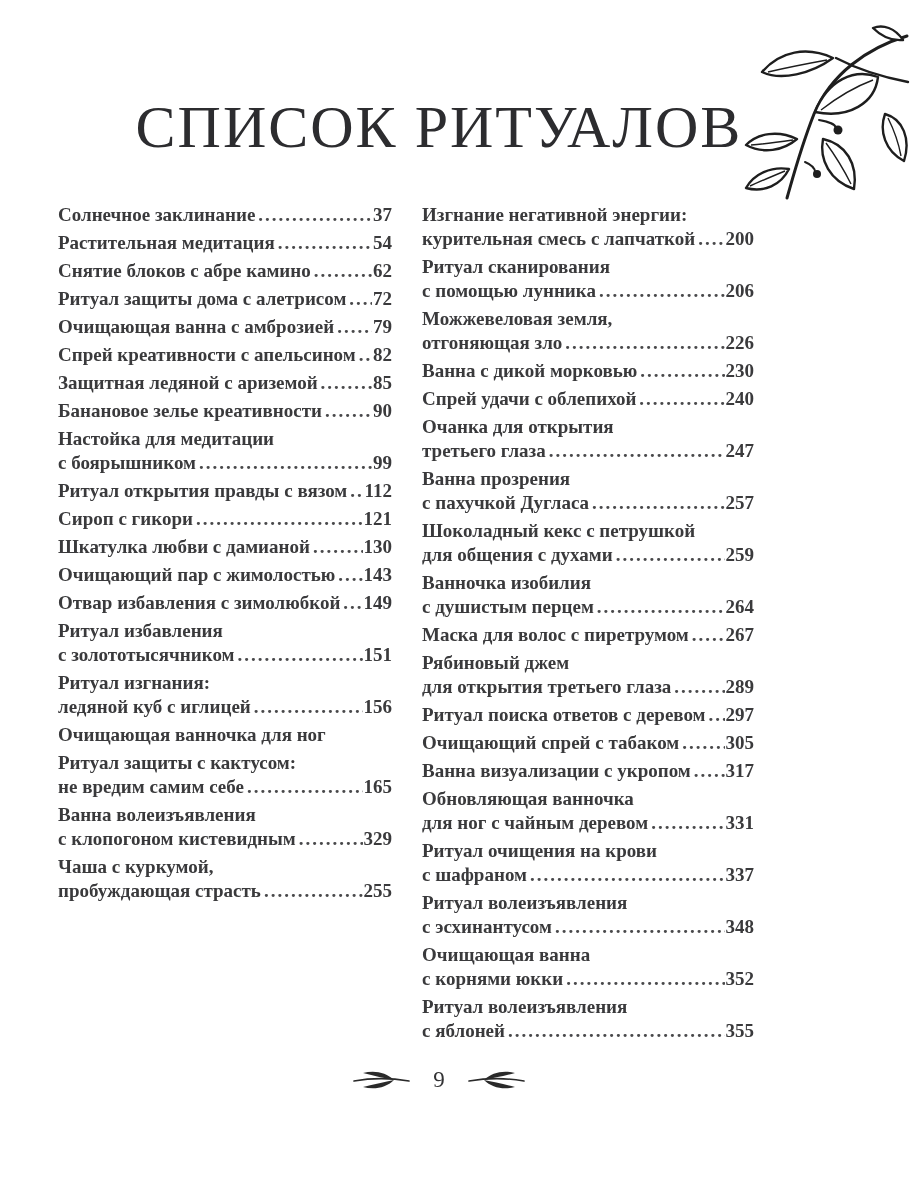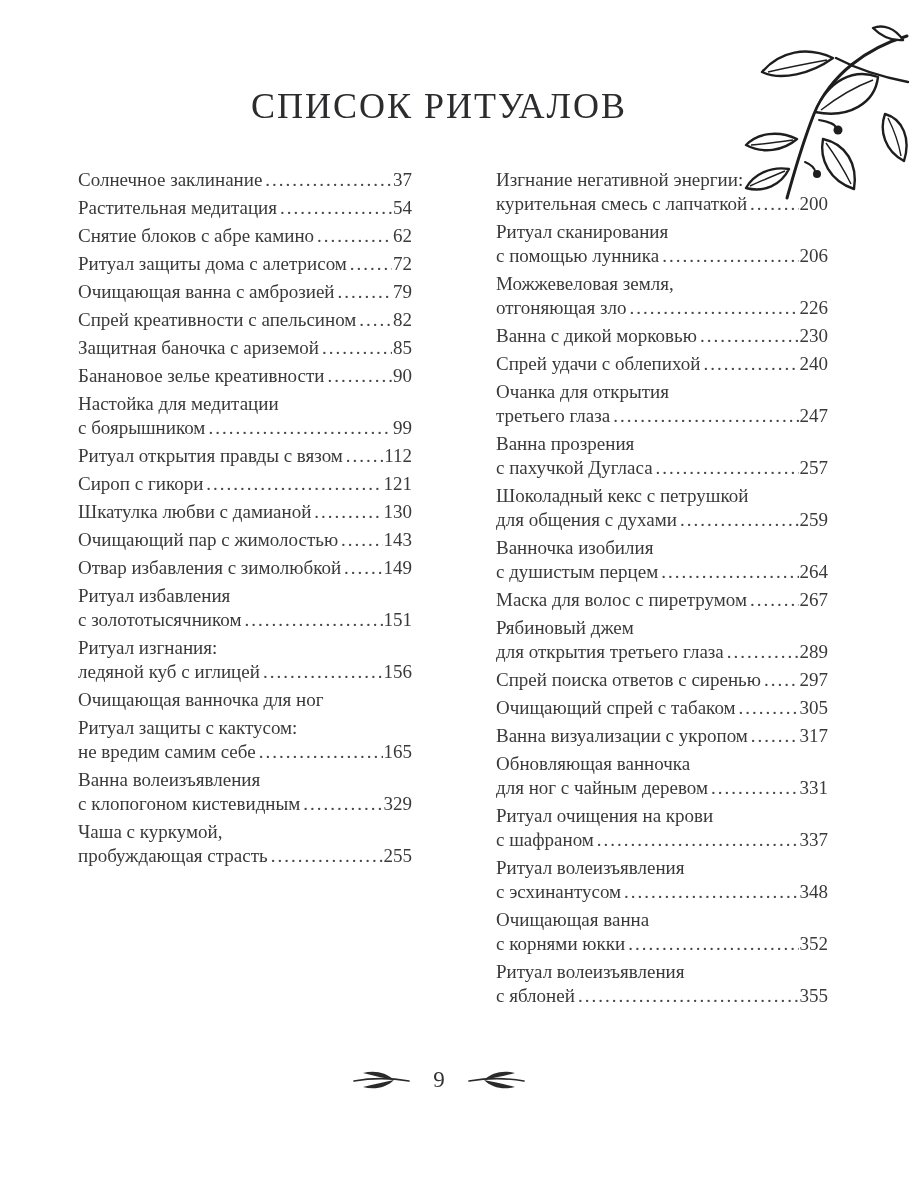--- a/index.html
+++ b/index.html
@@ -7,44 +7,45 @@
     position: relative;
     width: 910px;
     height: 1200px;
     margin: 0 auto;
     background: #ffffff;
     font-family: "Liberation Serif", "DejaVu Serif", serif;
     color: #3a3a3c;
     overflow: hidden;
   }
   .title {
-    margin: 4px;
+    margin: 12px;
     padding-top: 82px;
     margin-left: 78px;
     width: 722px;
     text-align: center;
-    font-size: 36px;
+    font-size: 60px;
     line-height: 1.12;
     font-weight: normal;
     letter-spacing: 2px;
     color: #2c2c2f;
   }
   .vine {
     position: absolute;
     top: 20px;
     right: 0;
     width: 175px;
     height: 185px;
   }
   .toc {
     display: flex;
-    margin-left: 78px;
+    margin-left: 58px;
     margin-top: 42px;
     width: 722px;
-    gap: 84px;
+    gap: 30px;
+    font-weight: bold;
   }
   .col { width: 334px; }
   .col.right { width: 332px; }
   .entry { margin-bottom: 4px; }
   .line {
     display: flex;
     align-items: baseline;
     font-size: 19px;
     line-height: 24px;
     white-space: nowrap;
@@ -155,21 +156,21 @@
         </div>
         <div class="entry">
           <div class="line">
             <span class="t">Спрей креативности с апельсином</span>
             <span class="leader"></span>
             <span class="num">82</span>
           </div>
         </div>
         <div class="entry">
           <div class="line">
-            <span class="t">Защитная баночка с ариземой</span>
+            <span class="t">Защитная ледяной с ариземой</span>
             <span class="leader"></span>
             <span class="num">85</span>
           </div>
         </div>
         <div class="entry">
           <div class="line">
             <span class="t">Банановое зелье креативности</span>
             <span class="leader"></span>
             <span class="num">90</span>
           </div>
@@ -372,21 +373,21 @@
             <span class="t">Рябиновый джем</span>
           </div>
           <div class="line">
             <span class="t">для открытия третьего глаза</span>
             <span class="leader"></span>
             <span class="num">289</span>
           </div>
         </div>
         <div class="entry">
           <div class="line">
-            <span class="t">Спрей поиска ответов с сиренью</span>
+            <span class="t">Ритуал поиска ответов с деревом</span>
             <span class="leader"></span>
             <span class="num">297</span>
           </div>
         </div>
         <div class="entry">
           <div class="line">
             <span class="t">Очищающий спрей с табаком</span>
             <span class="leader"></span>
             <span class="num">305</span>
           </div>

